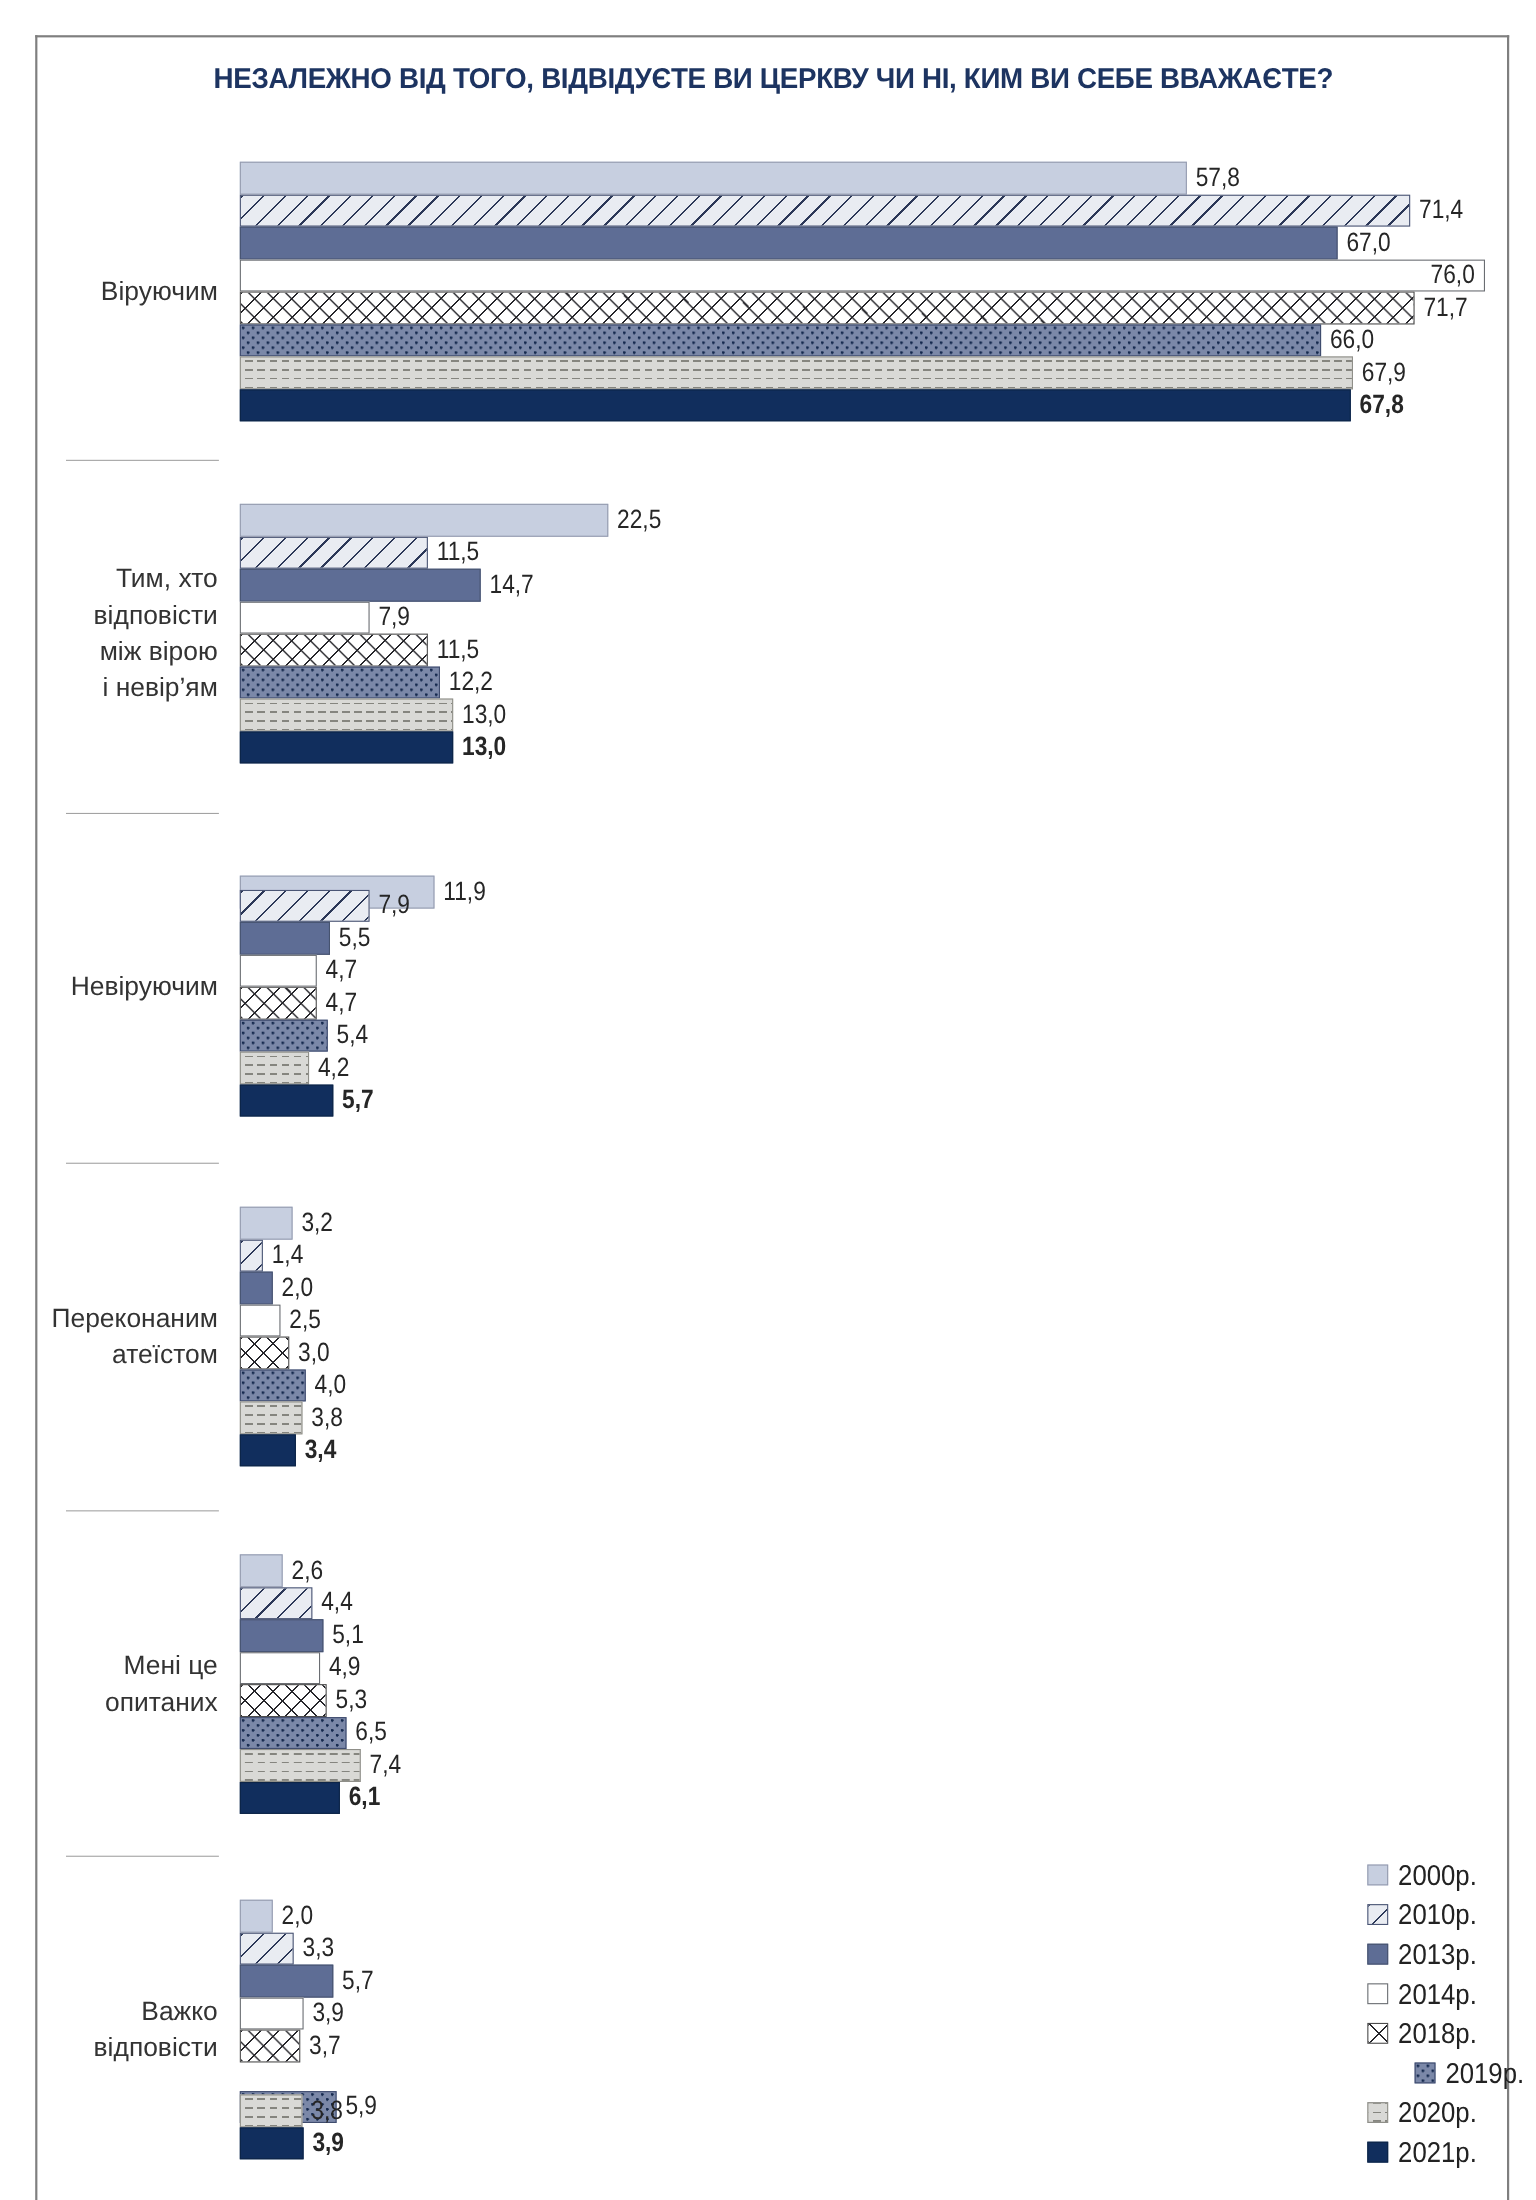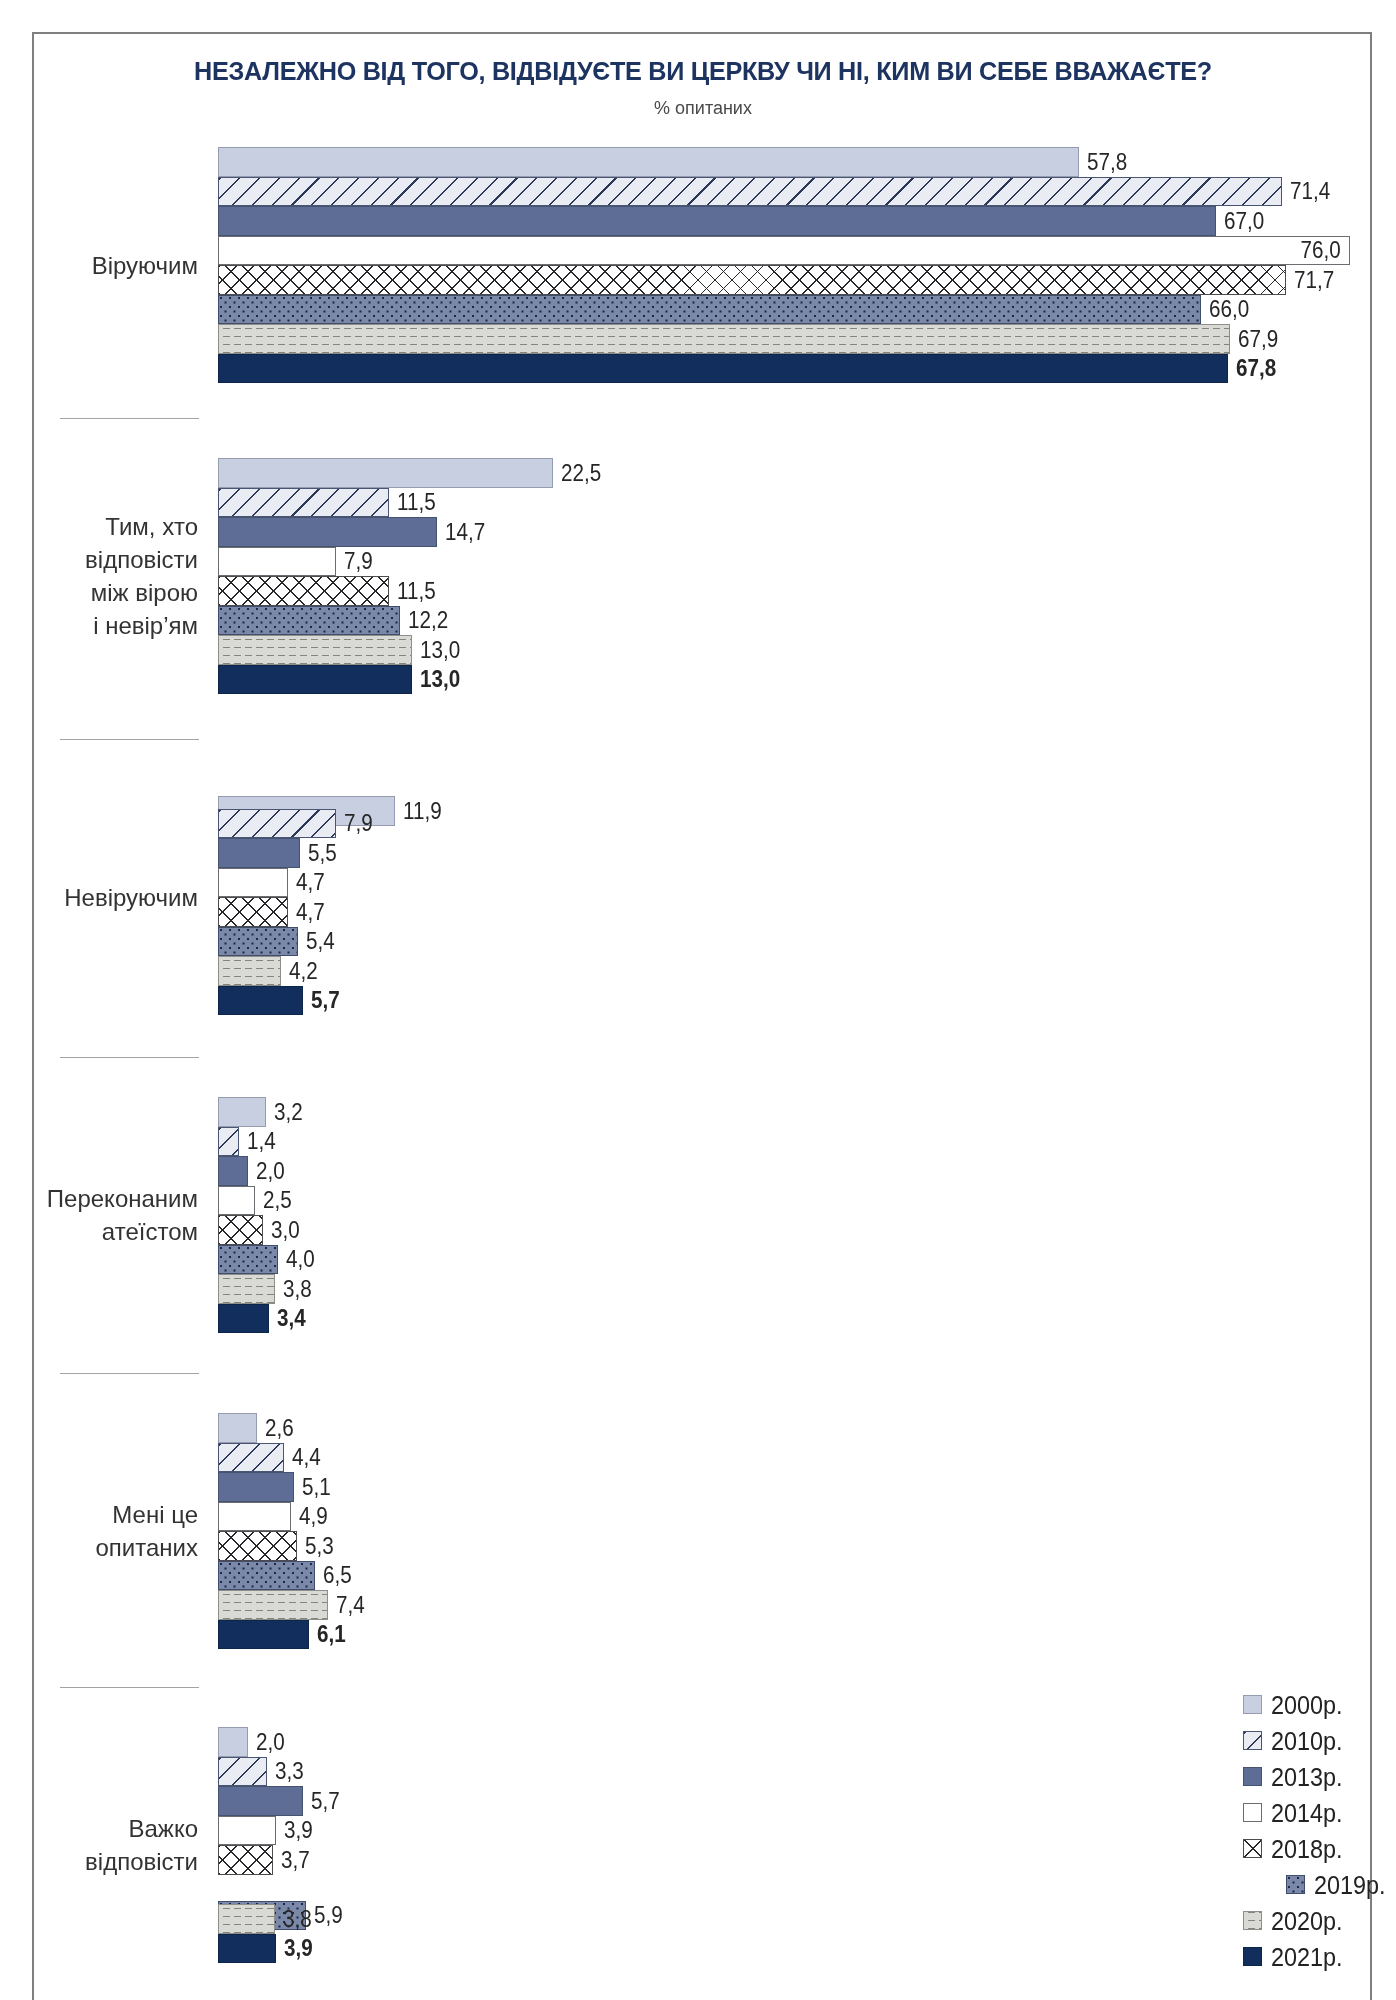--- a/index.html
+++ b/index.html
@@ -59,21 +59,20 @@
       repeating-linear-gradient(0deg,#85857f 0 1.3px,transparent 1.3px 8px);
       background-color:#d9d9d6;border:1px solid #8f8f89;}
   .s7{background:#112e5d;border:1px solid #0d2548;}
 </style>
 </head>
 <body>
 
 <div id="canvas">
   <div id="frame"></div>
   <div class="title">НЕЗАЛЕЖНО ВІД ТОГО, ВІДВІДУЄТЕ ВИ ЦЕРКВУ ЧИ НІ, КИМ ВИ СЕБЕ ВВАЖАЄТЕ?</div>
-  <div class="subtitle">% опитаних</div>
   <div id="plot">
       <div class="group" style="top: 147px;">
         <div class="cat-label">
           <div>Віруючим</div>
         </div>
         <div class="bar-row" style="top: 0px; left: 218px; width: 1178px;">
           <div class="bar s0" style="width: 861.22px;"></div>
           <span class="val" style="left: 869.22px;">57,8</span>
         </div>
         <div class="bar-row" style="top: 29.5px; left: 218px; width: 1178px;">

